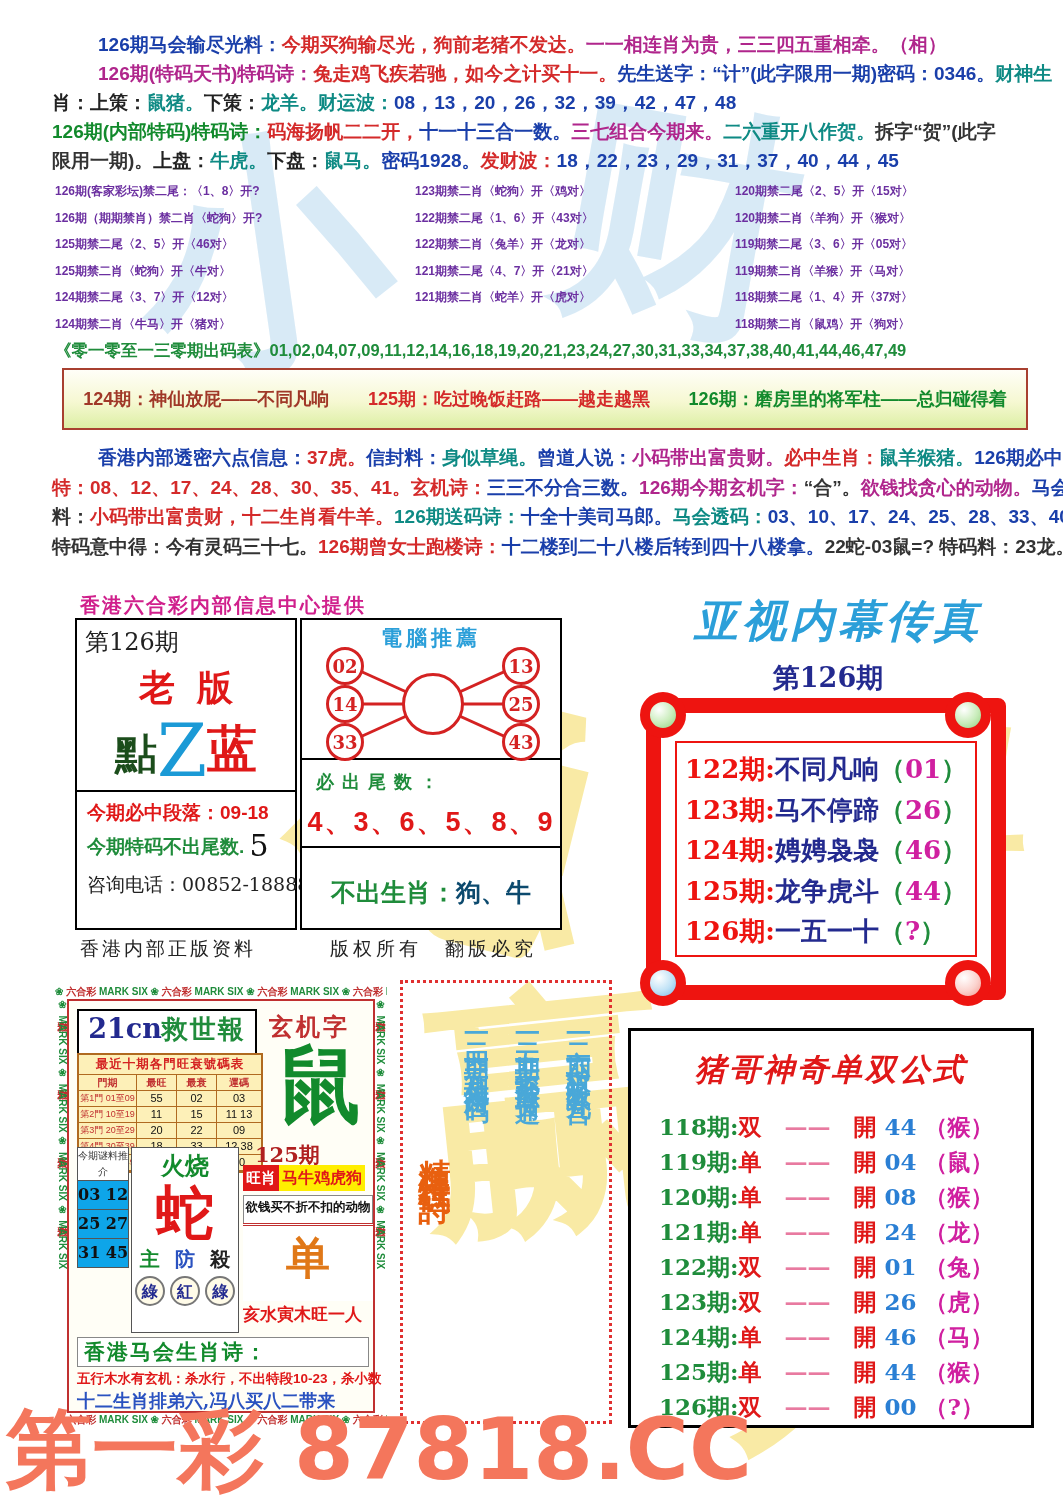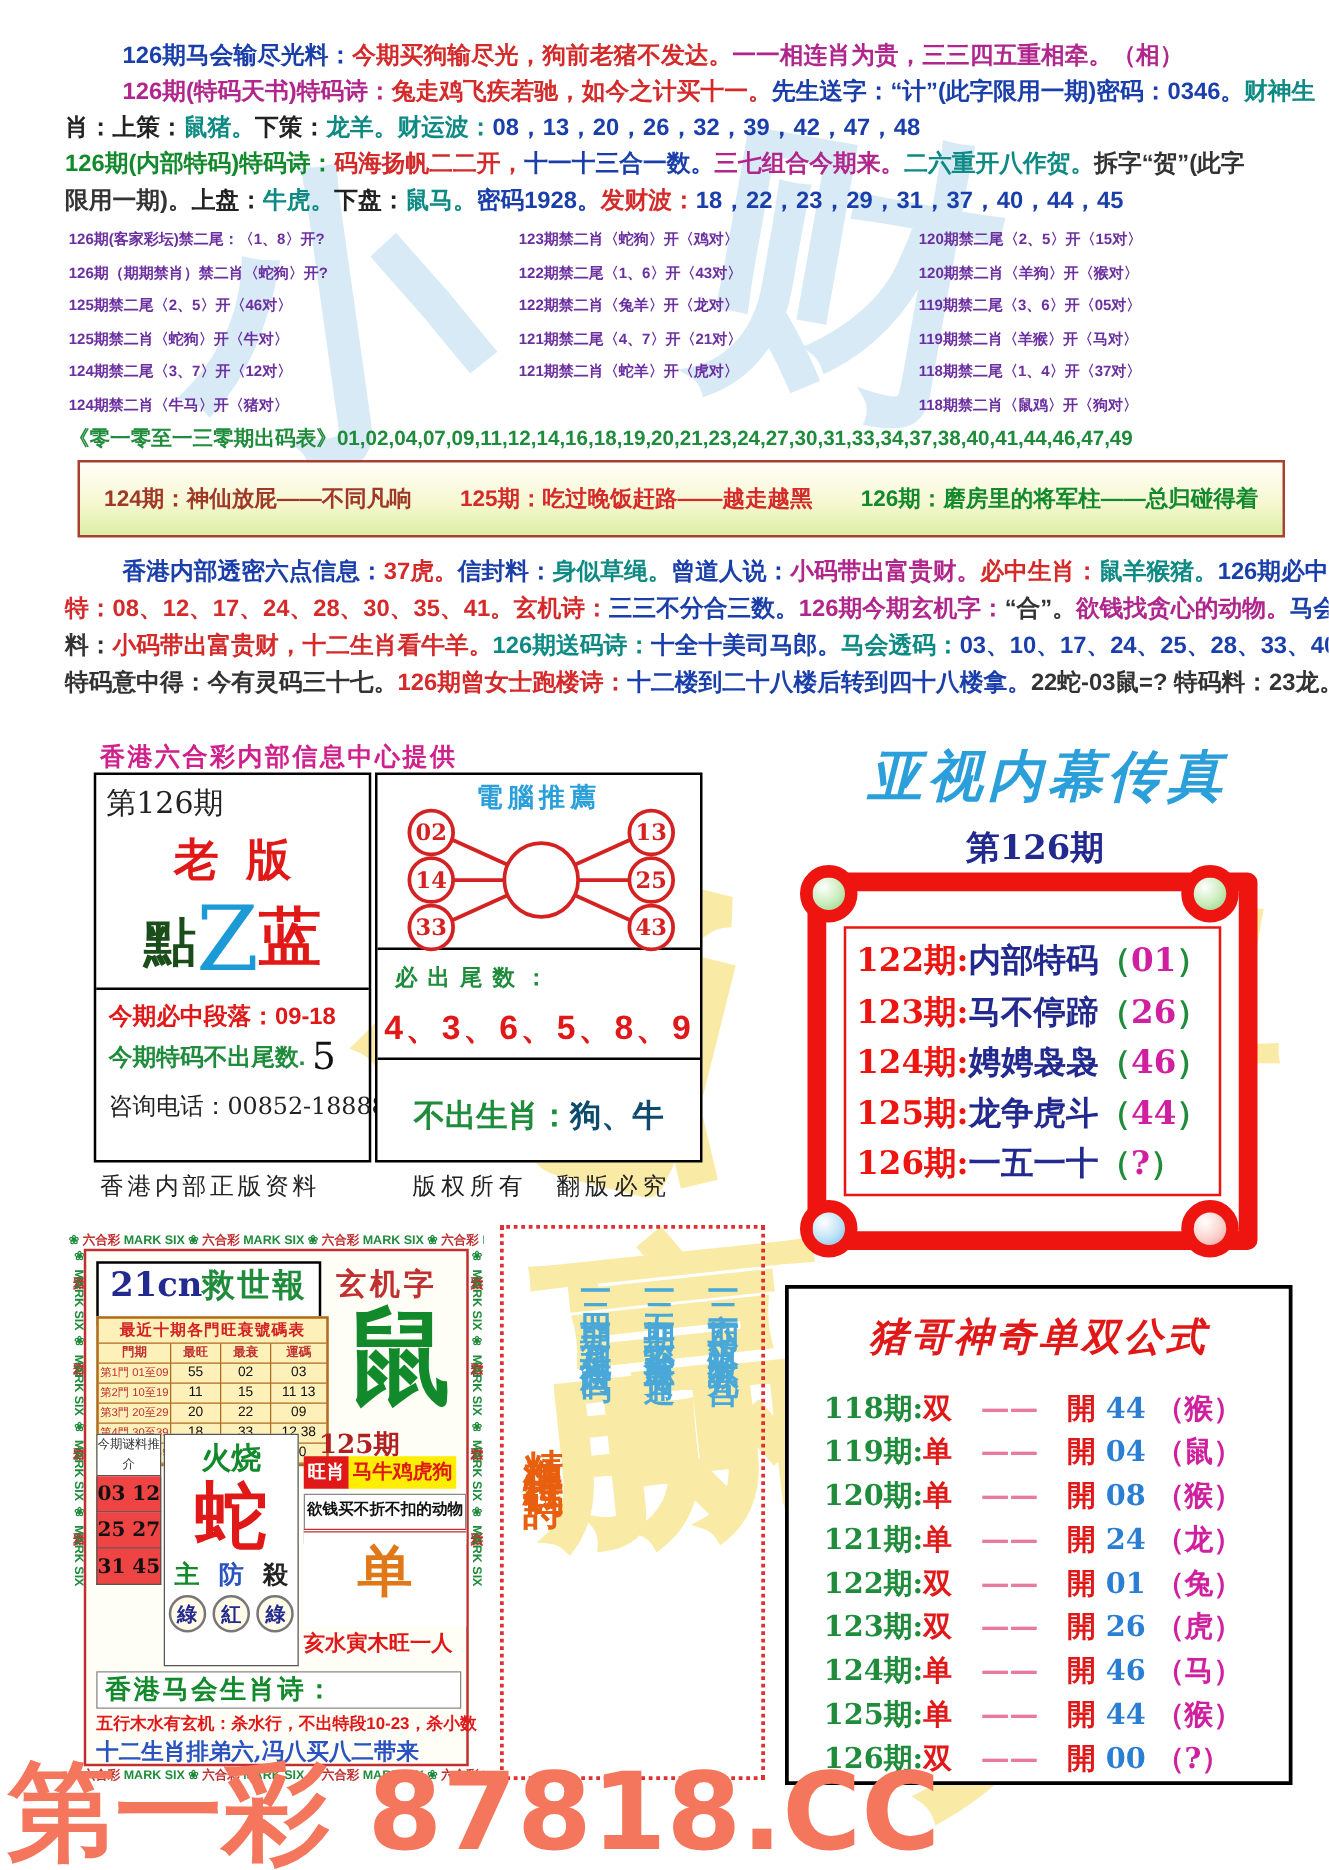--- a/index.html
+++ b/index.html
@@ -95,21 +95,21 @@
   #jiu-rat { position:absolute; left:198px; top:36px; width:105px; text-align:center; color:#128a2c; font-size:84px; font-weight:bold; font-family:"DejaVu Serif", serif; line-height:96px;}
   #mini-table { position:absolute; left:8px; top:52px; width:186px; background:#fdf0b8; border:2px solid #b06a20; }
   #mini-title { color:#d42222; font-weight:bold; font-size:12.5px; text-align:center; padding:1px 0; letter-spacing:1px; white-space:nowrap;}
   .mt-grid { display:grid; grid-template-columns:58px 40px 40px 44px; border-top:1px solid #b06a20;}
   .mt-grid > div { border-right:1px solid #b06a20; border-bottom:1px solid #b06a20; text-align:center; font-size:11px; line-height:15px; color:#111; white-space:nowrap; overflow:hidden;}
   .mt-grid > div:nth-child(4n) { border-right:none; }
   .mt-h { color:#c03030 !important; font-size:10px !important; font-weight:bold; }
   .mt-p { color:#c03030 !important; font-size:9px !important; }
   
   #tuijie-label { position:absolute; left:8px; top:146px; width:52px; height:34px; border:1px solid #555; font-size:10px; color:#333; text-align:center; line-height:16px; background:#fff;}
-  .tuijie-cell { position:absolute; left:8px; width:52px; height:29px; border:1px solid #555; border-top:none; background:#ef4444; color:#111; font-size:16px; font-weight:bold; text-align:center; line-height:28px; font-family:"DejaVu Serif", serif; white-space:nowrap;}
+  .tuijie-cell { position:absolute; left:8px; width:52px; height:29px; border:1px solid #555; border-top:none; background:#0ea5e9; color:#111; font-size:16px; font-weight:bold; text-align:center; line-height:28px; font-family:"DejaVu Serif", serif; white-space:nowrap;}
   
   #snake-box { position:absolute; left:62px; top:146px; width:108px; height:186px; border:1px solid #555; background:#fff; text-align:center;}
   #huoshao { color:#128a2c; font-size:24px; font-weight:bold; font-family:"DejaVu Serif", serif; margin-top:2px;}
   #snake { color:#e01818; font-size:58px; font-weight:bold; font-family:"DejaVu Serif", serif; line-height:62px;}
   #zfs { display:flex; justify-content:space-around; font-size:20px; font-weight:bold; margin-top:2px;}
   #zfs .zhu { color:#128a2c; } #zfs .fang { color:#2a52c0; } #zfs .sha { color:#222; }
   #zfs-circles { display:flex; justify-content:space-around; margin-top:3px;}
   .zc { width:30px; height:30px; border:2px solid #777; border-radius:50%; background:#fffbe8; color:#232a8f; font-size:16px; font-weight:bold; line-height:27px; text-align:center; font-family:"DejaVu Serif", serif;}
   
   #jiu-issue { position:absolute; left:186px; top:140px; color:#b02020; font-size:21px; font-family:"DejaVu Serif", serif; font-weight:bold;}
@@ -244,21 +244,21 @@
     <div id="mc-nozodiac">
       <div id="mc-nz-inner"><span id="mc-nz-label">不出生肖：</span><span id="mc-nz-val">狗、牛</span></div>
     </div>
   </div>
   <div id="mid-foot" class="z1">版权所有　翻版必究</div>
 
   <div id="atv-title" class="z1">亚视内幕传真</div>
   <div id="atv-issue" class="z1">第126期</div>
   <div id="atv-frame" class="z1">
     <div id="atv-inner">
-        <div class="atv-row"><span class="atv-p">122期:</span><span class="atv-i">内部特码</span><span class="atv-par">（</span><span class="atv-n">01</span><span class="atv-par">）</span></div>
+        <div class="atv-row"><span class="atv-p">122期:</span><span class="atv-i">不同凡响</span><span class="atv-par">（</span><span class="atv-n">01</span><span class="atv-par">）</span></div>
         <div class="atv-row"><span class="atv-p">123期:</span><span class="atv-i">马不停蹄</span><span class="atv-par">（</span><span class="atv-n">26</span><span class="atv-par">）</span></div>
         <div class="atv-row"><span class="atv-p">124期:</span><span class="atv-i">娉娉袅袅</span><span class="atv-par">（</span><span class="atv-n">46</span><span class="atv-par">）</span></div>
         <div class="atv-row"><span class="atv-p">125期:</span><span class="atv-i">龙争虎斗</span><span class="atv-par">（</span><span class="atv-n">44</span><span class="atv-par">）</span></div>
         <div class="atv-row"><span class="atv-p">126期:</span><span class="atv-i">一五一十</span><span class="atv-par">（</span><span class="atv-n">?</span><span class="atv-par">）</span></div>
       </div>
   </div>
   <div class="ball green z1" style="left:640px;top:692px;"></div>
   <div class="ball green z1" style="left:945px;top:692px;"></div>
   <div class="ball blue z1" style="left:640px;top:960px;"></div>
   <div class="ball pink z1" style="left:945px;top:960px;"></div>

